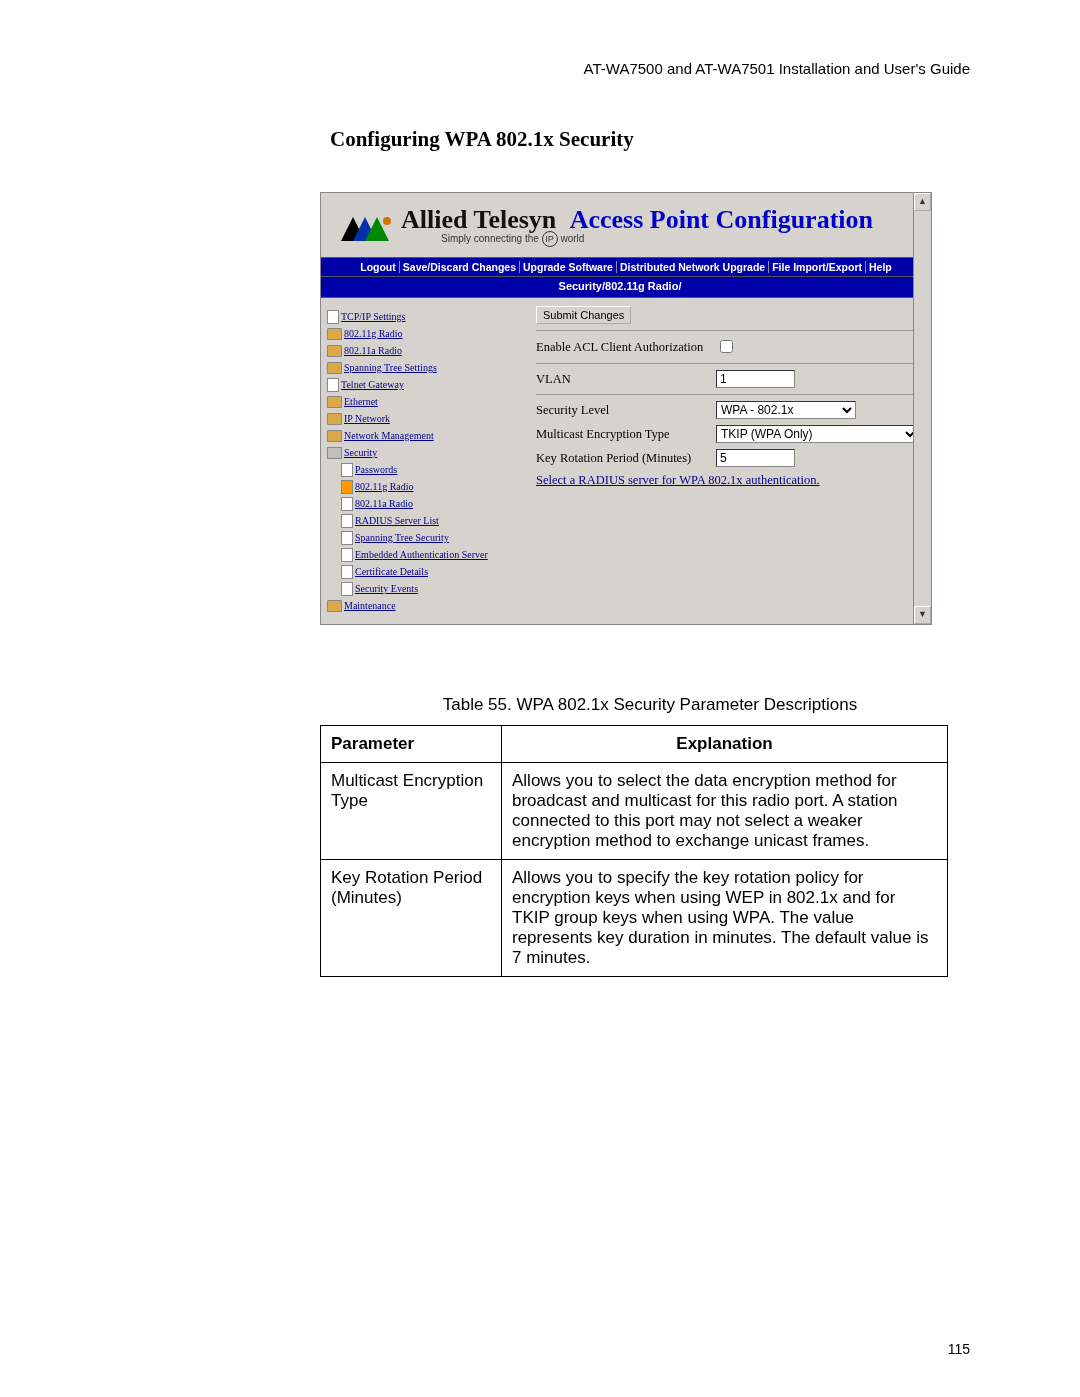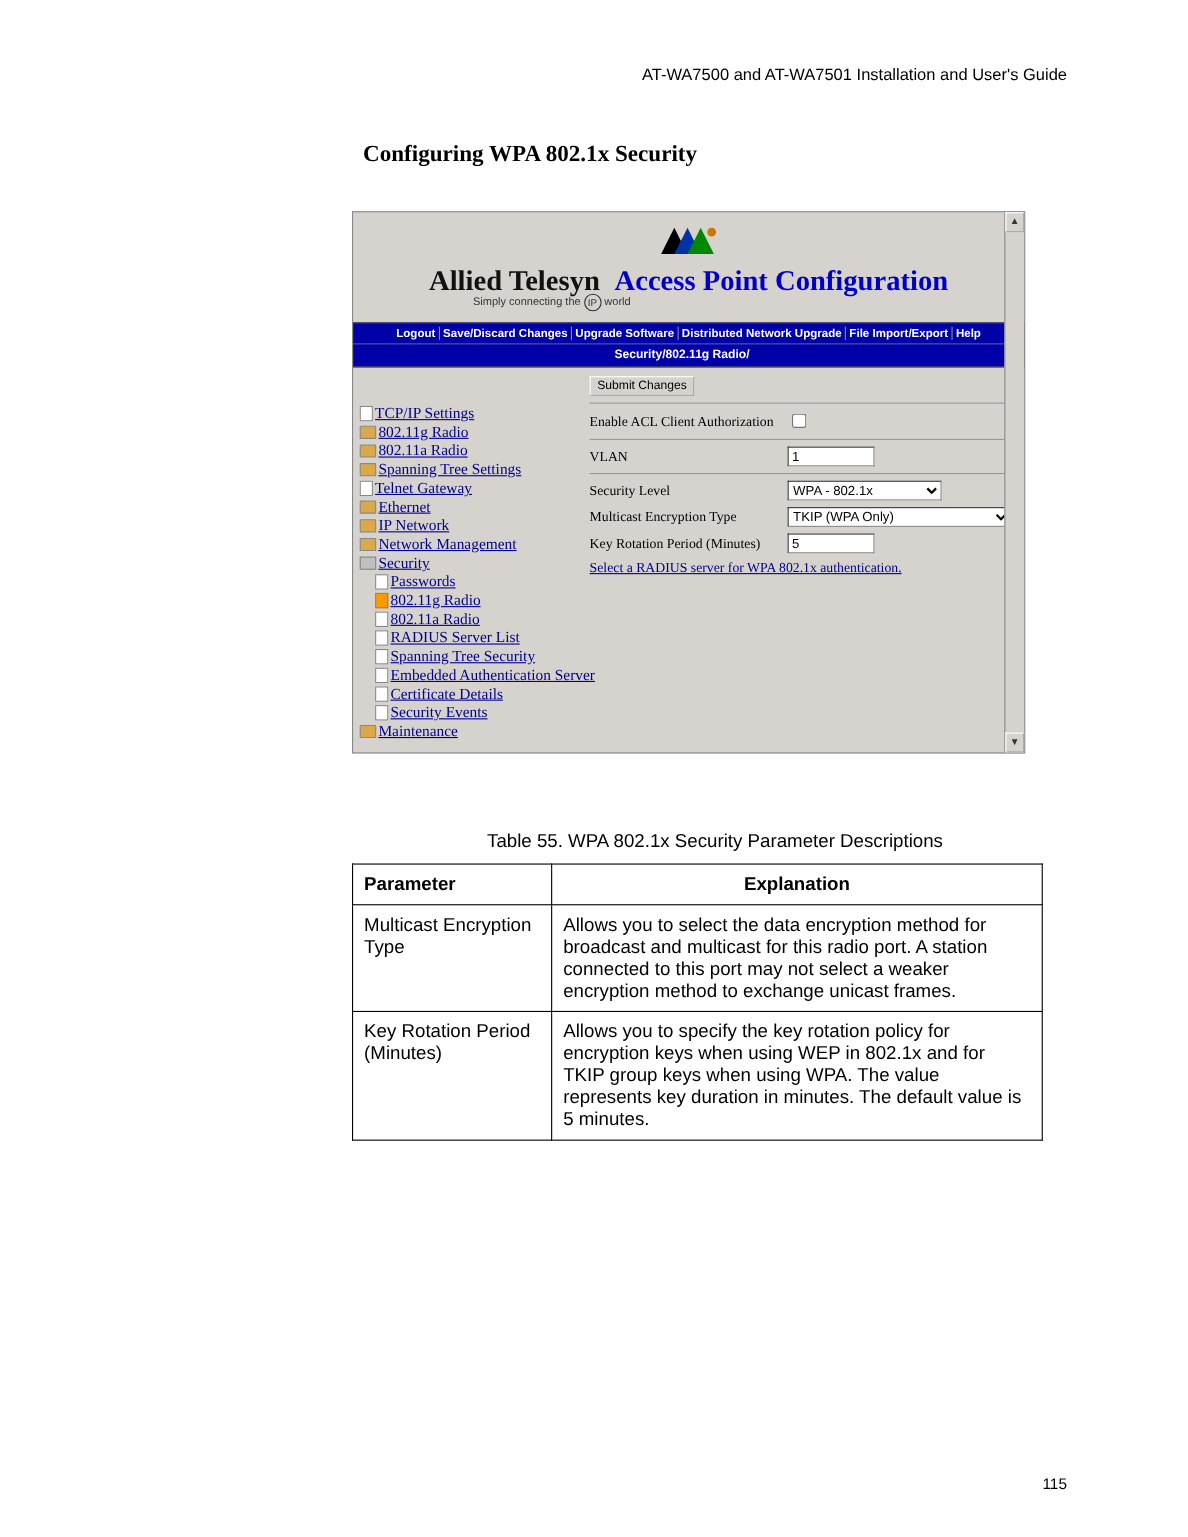--- a/index.html
+++ b/index.html
@@ -32,21 +32,20 @@
     background: #d6d3ce;
     width: 610px;
     margin-left: -10px;
     position: relative;
   }
   .ss-header {
     padding: 12px 18px 4px 18px;
     display: flex;
     align-items: center;
     gap: 8px;
-    flex-direction: column;
   }
   .logo-svg { flex-shrink:0; }
   .brand {
     font-family: "Times New Roman", serif;
     font-weight: bold;
     font-size: 26px;
     color: #111;
   }
   .brand-sub {
     font-size: 10px;
@@ -82,23 +81,22 @@
     padding: 3px 12px 5px 0;
     border-bottom:1px solid #555;
   }
   .ss-body {
     display: flex;
     font-family: "Times New Roman", serif;
   }
   .nav {
     width: 195px;
     padding: 10px 4px 10px 6px;
-    font-size: 14px;
+    font-size: 10px;
     line-height: 17px;
-    margin-top: 24px;
   }
   .nav a { color: #00008b; text-decoration: underline; cursor:pointer; }
   .nav .row { white-space: nowrap; }
   .icon-page, .icon-folder, .icon-folder-open {
     display:inline-block; width:13px; height:11px; vertical-align:middle; margin-right:2px;
     position:relative; top:-1px;
   }
   .icon-page { background:#fff; border:1px solid #888; width:10px; height:12px; }
   .icon-page.orange{ background:#f90; }
   .icon-folder { background:#dca94a; border:1px solid #888; width:13px; height:10px; border-radius:1px 1px 0 0;}
@@ -273,19 +271,19 @@
         <th class="exp">Explanation</th>
       </tr>
     </thead>
     <tbody id="params-body">
         <tr>
           <td style="width: 160px;">Multicast Encryption Type</td>
           <td>Allows you to select the data encryption method for broadcast and multicast for this radio port. A station connected to this port may not select a weaker encryption method to exchange unicast frames.</td>
         </tr>
         <tr>
           <td style="width: 160px;">Key Rotation Period (Minutes)</td>
-          <td>Allows you to specify the key rotation policy for encryption keys when using WEP in 802.1x and for TKIP group keys when using WPA. The value represents key duration in minutes. The default value is 5 minutes.</td>
+          <td>Allows you to specify the key rotation policy for encryption keys when using WEP in 802.1x and for TKIP group keys when using WPA. The value represents key duration in minutes. The default value is 7 minutes.</td>
         </tr>
       </tbody>
   </table>
 
   <div class="page-num">115</div>
 </div>
 
 </body></html>

